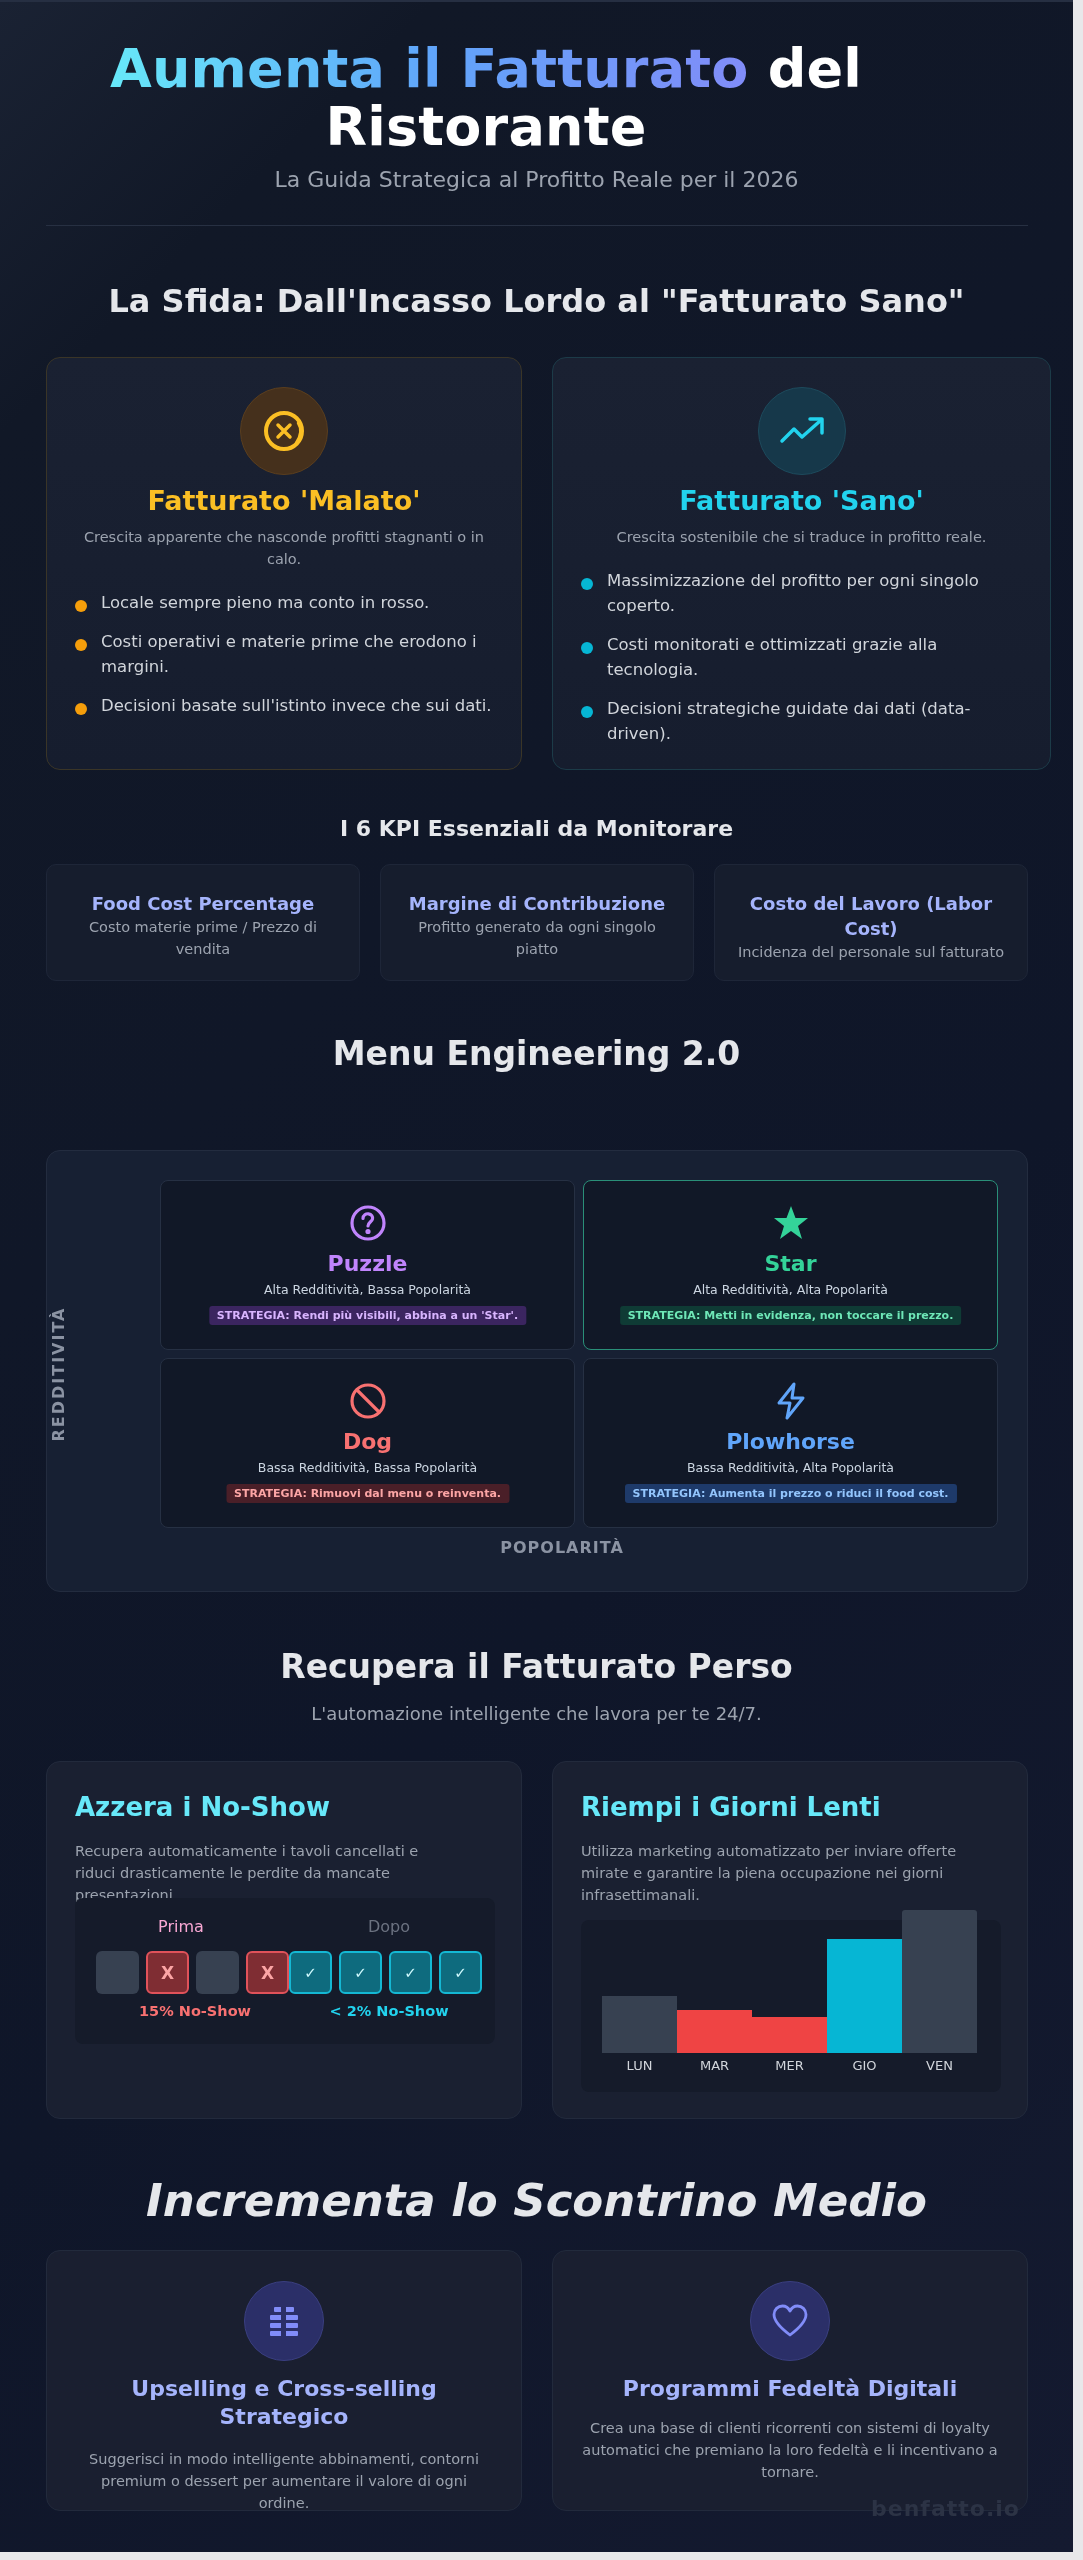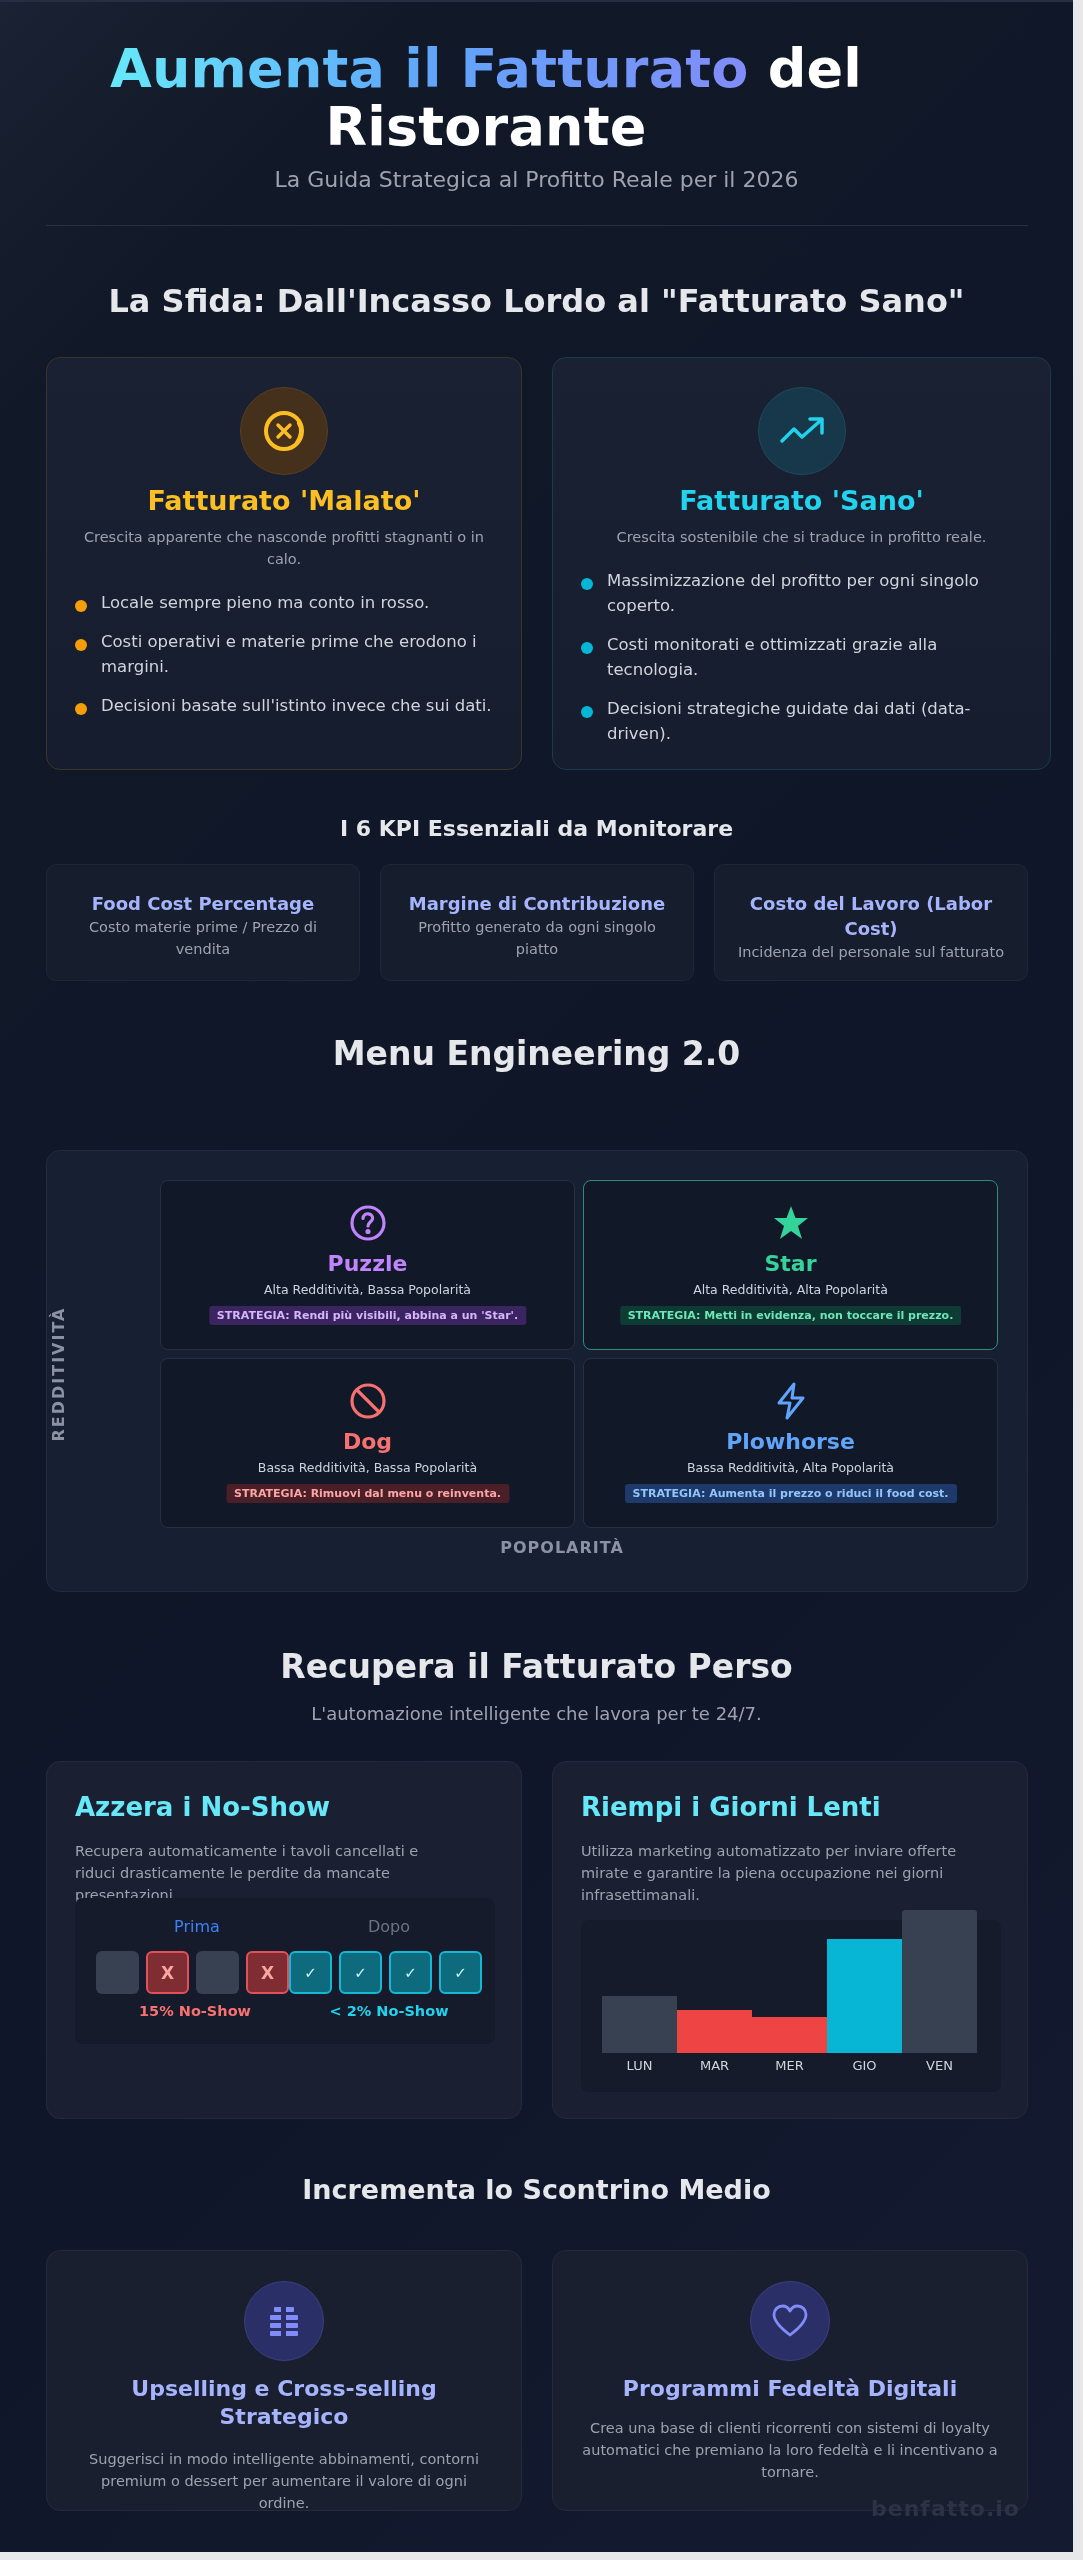--- a/index.html
+++ b/index.html
@@ -177,21 +177,21 @@
 
   <div class="axis-x">POPOLARITÀ</div>
 
   <div class="abs section-title" style="top:1645px;font-size:33px;">Recupera il Fatturato Perso</div>
   <div class="abs section-sub" style="top:1701px;">L'automazione intelligente che lavora per te 24/7.</div>
 
   <div class="abs acard" style="left:46px;">
     <div class="acard-title">Azzera i No-Show</div>
     <div class="acard-desc">Recupera automaticamente i tavoli cancellati e riduci drasticamente le perdite da mancate presentazioni.</div>
     <div class="inner" style="left:28px;top:136px;width:420px;height:146px;">
-      <div class="abs" style="left:72px;width:100px;top:19px;text-align:center;font-size:16px;color:#3b82f6;">Prima</div>
+      <div class="abs" style="left:56px;width:100px;top:19px;text-align:center;font-size:16px;color:#f9a8d4;">Prima</div>
       <div class="abs" style="left:264px;width:100px;top:19px;text-align:center;font-size:16px;color:#6b7280;">Dopo</div>
       <div class="seat empty" style="left:21px;top:53px;"></div>
       <div class="seat x" style="left:71px;top:53px;">X</div>
       <div class="seat empty" style="left:121px;top:53px;"></div>
       <div class="seat x" style="left:171px;top:53px;">X</div>
       <div class="seat ok" style="left:214px;top:53px;">✓</div>
       <div class="seat ok" style="left:264px;top:53px;">✓</div>
       <div class="seat ok" style="left:314px;top:53px;">✓</div>
       <div class="seat ok" style="left:364px;top:53px;">✓</div>
       <div class="abs" style="left:40px;width:160px;top:105px;text-align:center;font-size:14.5px;font-weight:bold;color:#f87171;">15% No-Show</div>
@@ -211,21 +211,21 @@
         <div class="bar" style="left:300px;width:75px;height:143px;background:#374151;border-radius:3px 3px 0 0;"></div>
       </div>
       <div class="bar-lbl" style="left:21px;top:138px;">LUN</div>
       <div class="bar-lbl" style="left:96px;top:138px;">MAR</div>
       <div class="bar-lbl" style="left:171px;top:138px;">MER</div>
       <div class="bar-lbl" style="left:246px;top:138px;">GIO</div>
       <div class="bar-lbl" style="left:321px;top:138px;">VEN</div>
     </div>
   </div>
 
-  <div class="abs section-title" style="top:2172px;font-size:27px;">Incrementa lo Scontrino Medio</div>
+  <div class="abs section-title" style="top:2172px;font-size:45px;font-style:italic;">Incrementa lo Scontrino Medio</div>
 
   <div class="abs ucard" style="left:46px;">
     <div class="u-icon">
       <svg width="40" height="40" viewBox="0 0 40 40" fill="#818cf8">
         <rect x="10" y="6" width="20" height="5" rx="1"></rect>
         <rect x="6" y="14" width="28" height="5" rx="1"></rect>
         <rect x="6" y="22" width="28" height="5" rx="1"></rect>
         <rect x="6" y="30" width="28" height="5" rx="1"></rect>
         <rect x="17" y="4" width="5" height="32" fill="#2b2f68"></rect>
       </svg>

